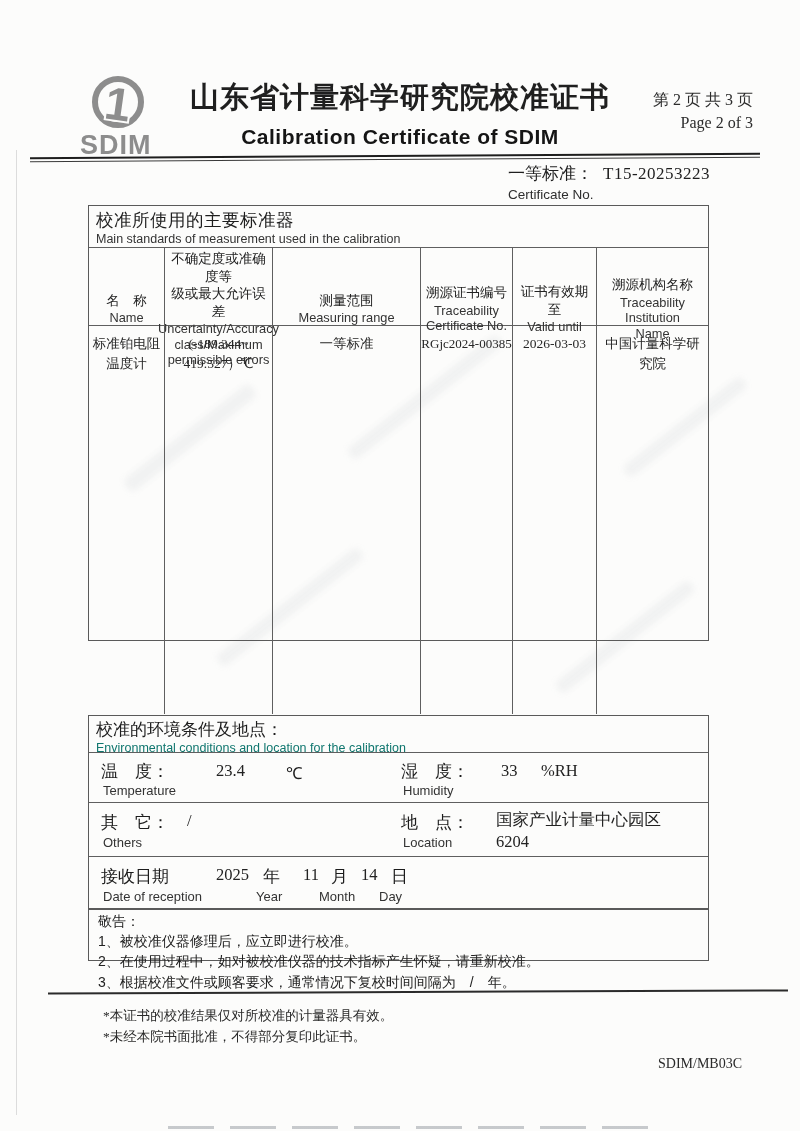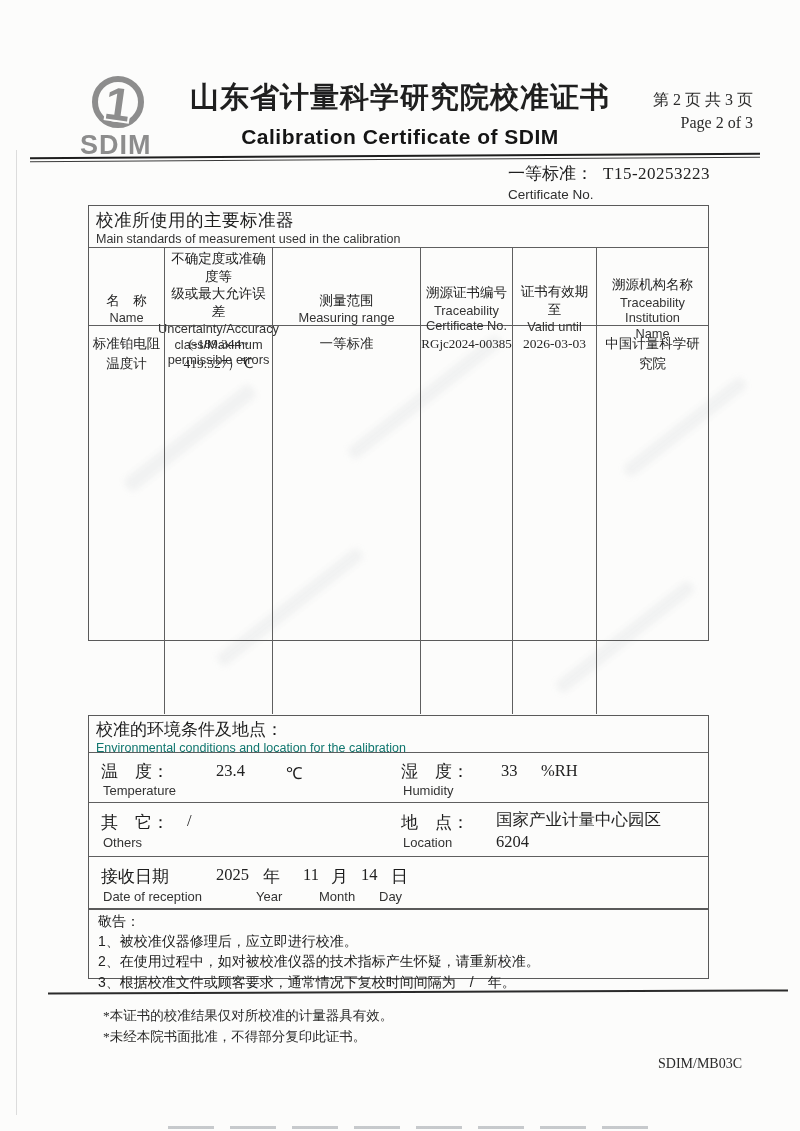--- a/index.html
+++ b/index.html
@@ -58,21 +58,21 @@
   .env-row { position:relative; border-bottom:1px solid #5f5f5f; }
   .env-row:last-child { border-bottom:none; }
   .row-temp { height:50px; }
   .row-other { height:54px; }
   .row-date { height:52px; }
   .zh-label { position:absolute; font-size:17px; color:#1c1c1c; }
   .en-label { position:absolute; font-size:13px; color:#333; }
   .serif-val { position:absolute; font-family:"Liberation Serif", serif; font-size:16.5px; color:#222; }
 
   
-  .notice-box { position:absolute; left:88px; top:908px; width:621px; height:71px; border:1.2px solid #5a5a5a; padding:4px 9px; }
+  .notice-box { position:absolute; left:88px; top:908px; width:621px; height:53px; border:1.2px solid #5a5a5a; padding:4px 9px; }
   .notice-title { font-size:14px; color:#1e1e1e; }
   .notice-item { font-size:14px; color:#222; line-height:1.45; }
 
   .footnotes { position:absolute; left:103px; top:1006px; font-family:"Liberation Serif", serif; font-size:13.5px; color:#2a2a2a; line-height:1.55; }
   .form-code { position:absolute; left:658px; top:1056px; font-family:"Liberation Serif", serif; font-size:14px; color:#2a2a2a; }
 </style>
 </head>
 <body>
 
 <div class="page">

